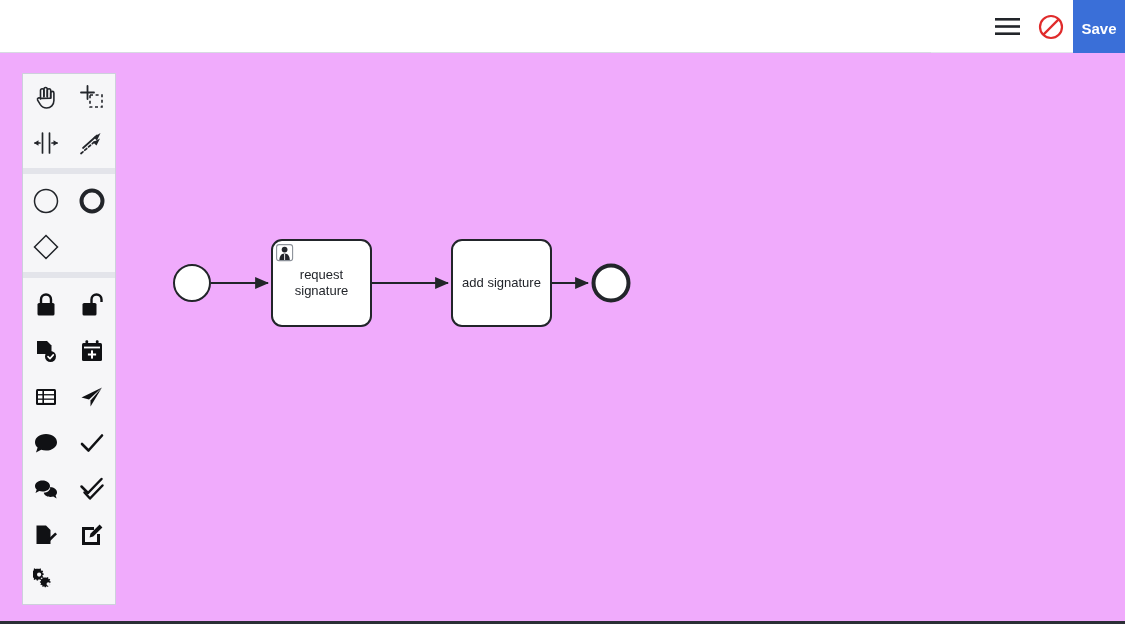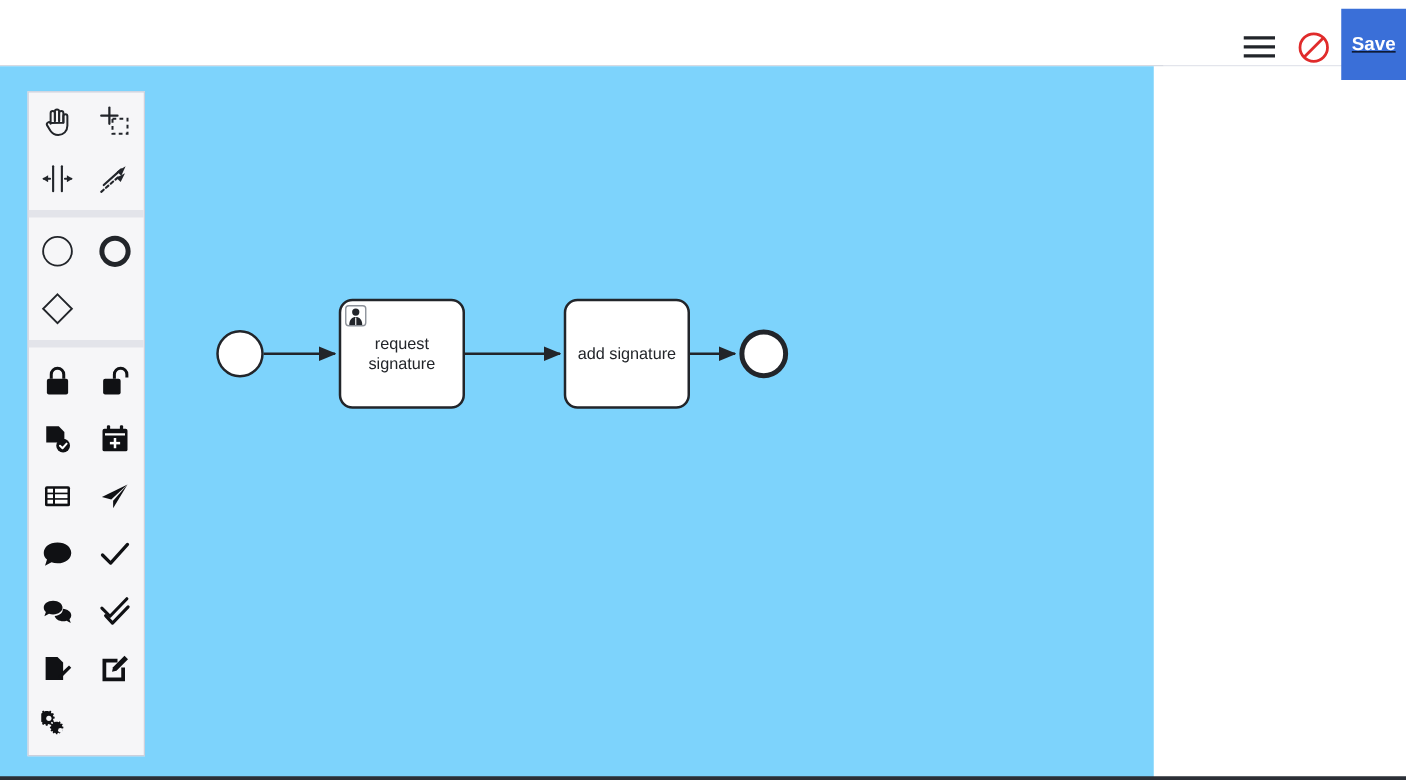--- a/index.html
+++ b/index.html
@@ -40,23 +40,22 @@
     width: 194px;
     height: 1px;
     background: #e3e5ec;
   }
   #header-actions {
     position: absolute;
     right: 0;
     top: 0;
     height: 64px;
     display: flex;
-    align-items: flex-end;
+    align-items: flex-start;
     gap: 0;
-    text-decoration: underline;
   }
   .hdr-icon-btn {
     width: 44px;
     height: 53px;
     display: flex;
     align-items: center;
     justify-content: center;
     background: transparent;
     border: none;
     padding: 0;
@@ -85,23 +84,23 @@
     padding: 0;
     line-height: 57px;
     text-align: center;
   }
 
   
   #canvas {
     position: absolute;
     left: 0;
     top: 53px;
-    width: 923px;
+    width: 1125px;
     height: 569px;
-    background: #7dd3fc;
+    background: #f0abfc;
     overflow: hidden;
   }
   #bottom-rule {
     position: absolute;
     left: 0;
     top: 621px;
     width: 1125px;
     height: 3px;
     background: #2b2f36;
   }

